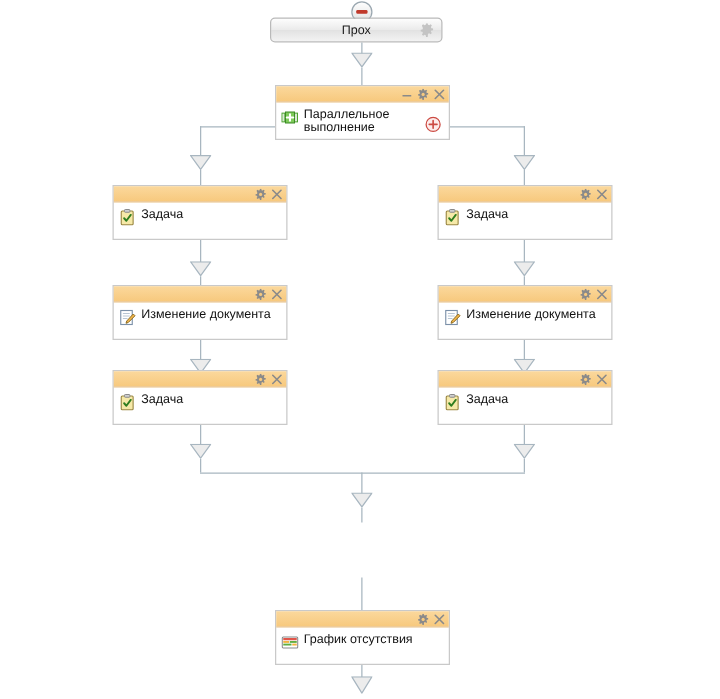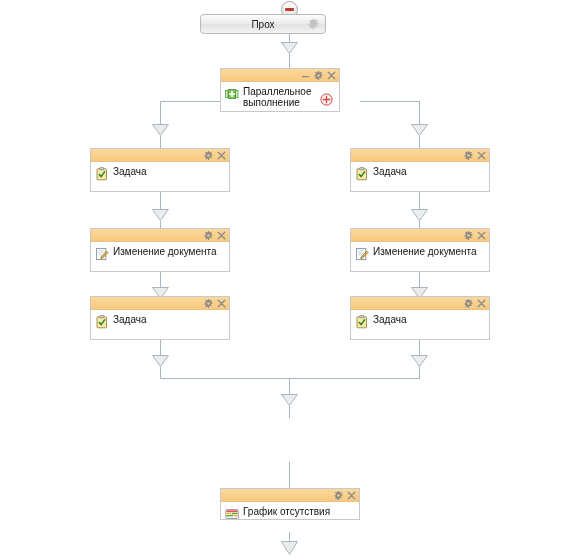--- a/index.html
+++ b/index.html
@@ -155,39 +155,39 @@
 <body>
 
 <div id="canvas">
 
   <div class="terminator" style="left:281px; top:1px;">
     <div class="tbar"></div>
   </div>
 
   <div class="conn v" style="left:289px; top:18px; height:8px;"></div>
 
-  <div class="barnode" style="left:200px; top:14px; width:126px; height:20px;text-align:center;">
+  <div class="barnode" style="left:216px; top:14px; width:138px; height:20px;text-align:center;">
     <span class="bar-label">Прох</span>
     <span class="bar-gear">
       <svg width="11" height="11" viewBox="0 0 16 16">
         <path fill="#b8b8b8" d="M8 5.2A2.8 2.8 0 1 0 8 10.8 2.8 2.8 0 0 0 8 5.2zm0 1.5a1.3 1.3 0 1 1 0 2.6 1.3 1.3 0 0 1 0-2.6z"></path>
         <path fill="#c4c4c4" d="M7 0h2l.3 2 1.5.6L12.4 1.4l1.4 1.4-1.2 1.6.6 1.5 2 .3v2l-2 .3-.6 1.5 1.2 1.6-1.4 1.4-1.6-1.2-1.5.6L9 16H7l-.3-2-1.5-.6L3.6 14.6 2.2 13.2l1.2-1.6L2.8 10l-2-.3v-2l2-.3.6-1.5L2.2 2.8l1.4-1.4 1.6 1.2 1.5-.6z"></path>
       </svg>
     </span>
   </div>
 
   <div class="conn v" style="left:289px; top:34px; height:10px;"></div>
   <div class="arrow-wrap" style="left:281px; top:42px;">
     <svg width="17" height="12" viewBox="0 0 17 12">
       <polygon points="0.5,0.5 16.5,0.5 8.5,11.5" fill="#ececec" stroke="#a8b6c0" stroke-width="1"></polygon>
     </svg>
   </div>
   <div class="conn v" style="left:289px; top:54px; height:14px;"></div>
 
-  <div class="node" style="left:220px; top:68px; width:120px; height:44px;">
+  <div class="node" style="left:220px; top:68px; width:140px; height:44px;">
     <div class="node-head">
       <span class="ctl">
         <svg width="9" height="9" viewBox="0 0 9 9">
           <rect x="1" y="5" width="7" height="1.2" fill="#8a8a8a"></rect>
         </svg>
       </span>
       <span class="ctl">
         <svg width="9" height="9" viewBox="0 0 16 16">
           <path fill="#8a8a8a" d="M7 0h2l.3 2 1.5.6L12.4 1.4l1.4 1.4-1.2 1.6.6 1.5 2 .3v2l-2 .3-.6 1.5 1.2 1.6-1.4 1.4-1.6-1.2-1.5.6L9 16H7l-.3-2-1.5-.6L3.6 14.6 2.2 13.2l1.2-1.6L2.8 10l-2-.3v-2l2-.3.6-1.5L2.2 2.8l1.4-1.4 1.6 1.2 1.5-.6z"></path>
           <circle cx="8" cy="8" r="2.3" fill="#f7c97e"></circle>
@@ -446,21 +446,21 @@
   <div class="arrow-wrap" style="left:281px; top:394px;">
     <svg width="17" height="12" viewBox="0 0 17 12">
       <polygon points="0.5,0.5 16.5,0.5 8.5,11.5" fill="#ececec" stroke="#a8b6c0" stroke-width="1"></polygon>
     </svg>
   </div>
   <div class="conn v" style="left:289px; top:406px; height:12px;"></div>
 
 
   <div class="conn v" style="left:289px; top:462px; height:26px;"></div>
 
-  <div class="node" style="left:220px; top:488px; width:140px; height:32px;">
+  <div class="node" style="left:220px; top:488px; width:140px; height:44px;">
     <div class="node-head">
       <span class="ctl">
         <svg width="9" height="9" viewBox="0 0 16 16">
           <path fill="#8a8a8a" d="M7 0h2l.3 2 1.5.6L12.4 1.4l1.4 1.4-1.2 1.6.6 1.5 2 .3v2l-2 .3-.6 1.5 1.2 1.6-1.4 1.4-1.6-1.2-1.5.6L9 16H7l-.3-2-1.5-.6L3.6 14.6 2.2 13.2l1.2-1.6L2.8 10l-2-.3v-2l2-.3.6-1.5L2.2 2.8l1.4-1.4 1.6 1.2 1.5-.6z"></path>
           <circle cx="8" cy="8" r="2.3" fill="#f7c97e"></circle>
         </svg>
       </span>
       <span class="ctl">
         <svg width="9" height="9" viewBox="0 0 9 9">
           <path d="M1.2 1.2 L7.8 7.8 M7.8 1.2 L1.2 7.8" stroke="#8a8a8a" stroke-width="1.3" stroke-linecap="round"></path>

